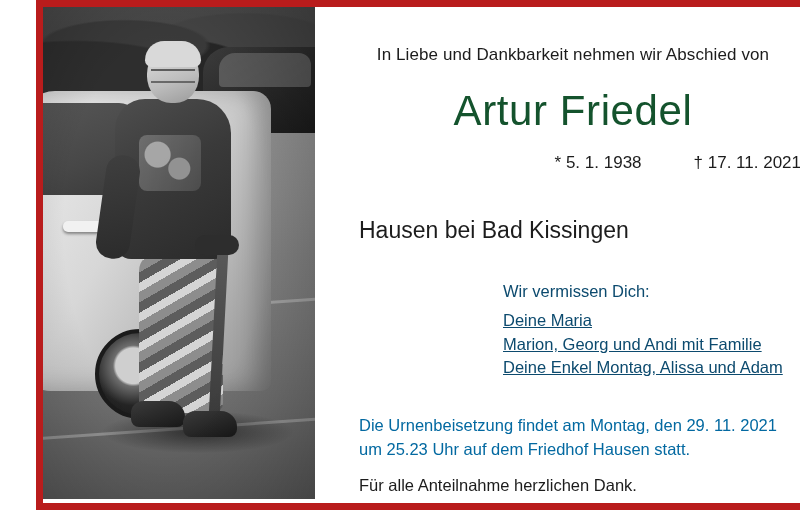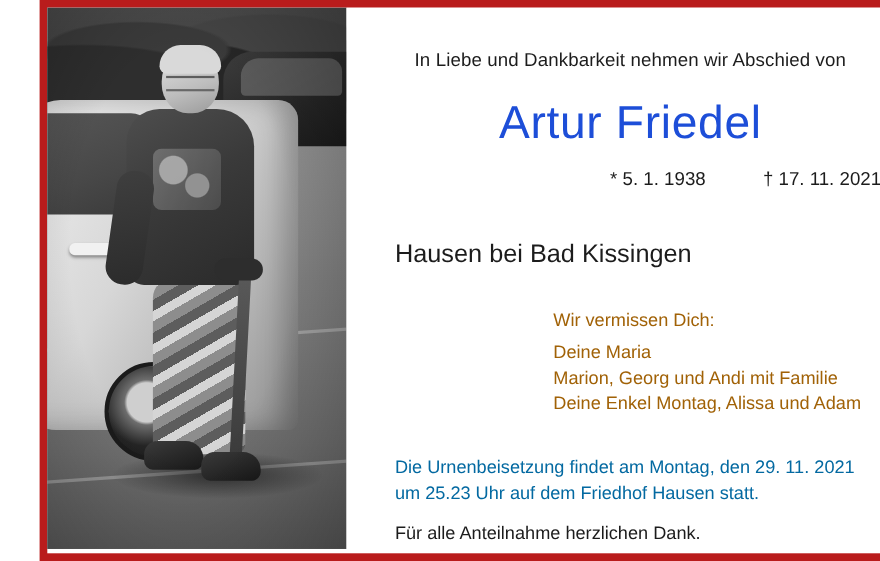--- a/index.html
+++ b/index.html
@@ -260,21 +260,21 @@
     font-size: 17px;
     letter-spacing: .1px;
     color: #1c1c1c;
   }
   .deceased-name {
     text-align: center;
     font-size: 42px;
     font-weight: 400;
     letter-spacing: .6px;
     margin-top: 22px;
-    color: #1d4ed8;
+    color: #14532d;
   }
   .dates-row {
     display: flex;
     justify-content: flex-end;
     gap: 52px;
     margin-top: 18px;
     font-size: 17px;
     color: #1c1c1c;
   }
   .date-item { white-space: nowrap; }
@@ -282,26 +282,26 @@
     margin-top: 44px;
     padding-left: 14px;
     font-size: 23px;
     color: #1c1c1c;
   }
   .mourners-block {
     margin-top: 36px;
     padding-left: 158px;
     font-size: 16.5px;
     line-height: 1.42;
-    color: #a16207;
+    color: #0c4a6e;
   }
   .mourners-heading {
     margin-bottom: 6px;
   }
-  .mourner-line { white-space: nowrap; }
+  .mourner-line { white-space: nowrap; text-decoration: underline; }
   .funeral-block {
     margin-top: 34px;
     padding-left: 14px;
     font-size: 16.5px;
     line-height: 1.45;
     color: #0369a1;
   }
   .thanks-line {
     margin-top: 14px;
     padding-left: 14px;

